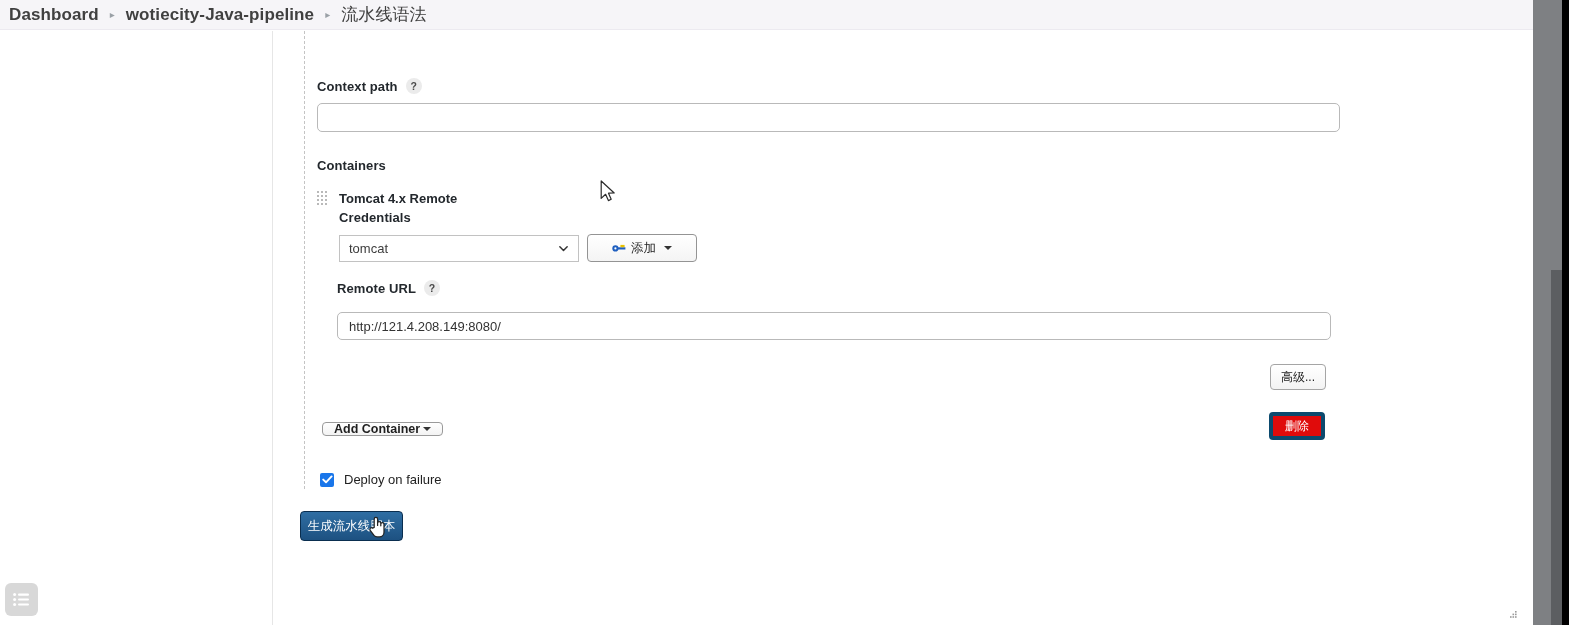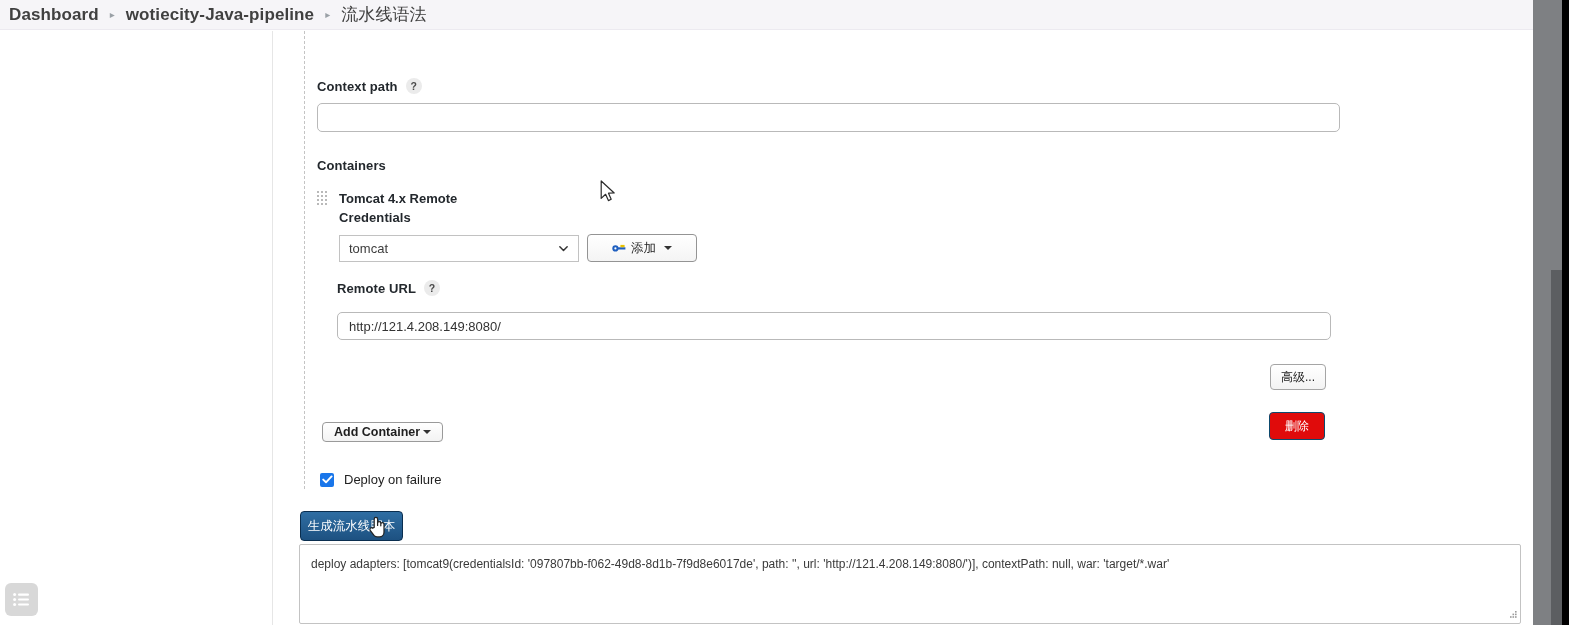--- a/index.html
+++ b/index.html
@@ -217,35 +217,35 @@
     color: #222;
     display: flex;
     align-items: center;
     justify-content: center;
     cursor: pointer;
   }
   #btn-delete {
     position: absolute;
     left: 995px; top: 381px;
     width: 56px; height: 28px;
-    border: 1px solid #0c4a6e;
+    border: 4px solid #0c4a6e;
     border-radius: 4px;
     background: #e00b0b;
     color: #ffffff;
     font-size: 12px;
     display: flex;
     align-items: center;
     justify-content: center;
     cursor: pointer;
   }
 
   #btn-add-container {
     position: absolute;
     left: 48px; top: 391px;
-    height: 20px;
+    height: 14px;
     border: 1px solid #9a9a9a;
     border-radius: 4px;
     background: linear-gradient(#ffffff, #f3f3f3);
     display: flex;
     align-items: center;
     padding: 4px 11px;
     font-size: 12.5px;
     font-weight: 600;
     color: #1f1f1f;
     cursor: pointer;
@@ -443,21 +443,20 @@
       <span class="checkbox">
         <svg width="11" height="9" viewBox="0 0 11 9" aria-hidden="true">
           <path d="M1.2 4.6 L4 7.3 L9.6 1.4" fill="none" stroke="#ffffff" stroke-width="1.9" stroke-linecap="round" stroke-linejoin="round"></path>
         </svg>
       </span>
       <span id="deploy-on-failure-label">Deploy on failure</span>
     </div>
 
     <div id="btn-generate">生成流水线脚本</div>
 
-    <textarea id="script-output" readonly="" style="">deploy adapters: [tomcat9(credentialsId: '097807bb-f062-49d8-8d1b-7f9d8e6017de', path: '', url: 'http://121.4.208.149:8080/')], contextPath: null, war: 'target/*.war'</textarea>
     <svg id="resize-grip" viewBox="0 0 11 11" aria-hidden="true">
       <g fill="#9a9a9a">
         <rect x="8" y="1" width="1.6" height="1.6"></rect>
         <rect x="5.5" y="3.6" width="1.6" height="1.6"></rect>
           <rect x="8" y="3.6" width="1.6" height="1.6"></rect>
         <rect x="3" y="6.2" width="1.6" height="1.6"></rect>
           <rect x="5.5" y="6.2" width="1.6" height="1.6"></rect>
           <rect x="8" y="6.2" width="1.6" height="1.6"></rect>
       </g>
     </svg>

